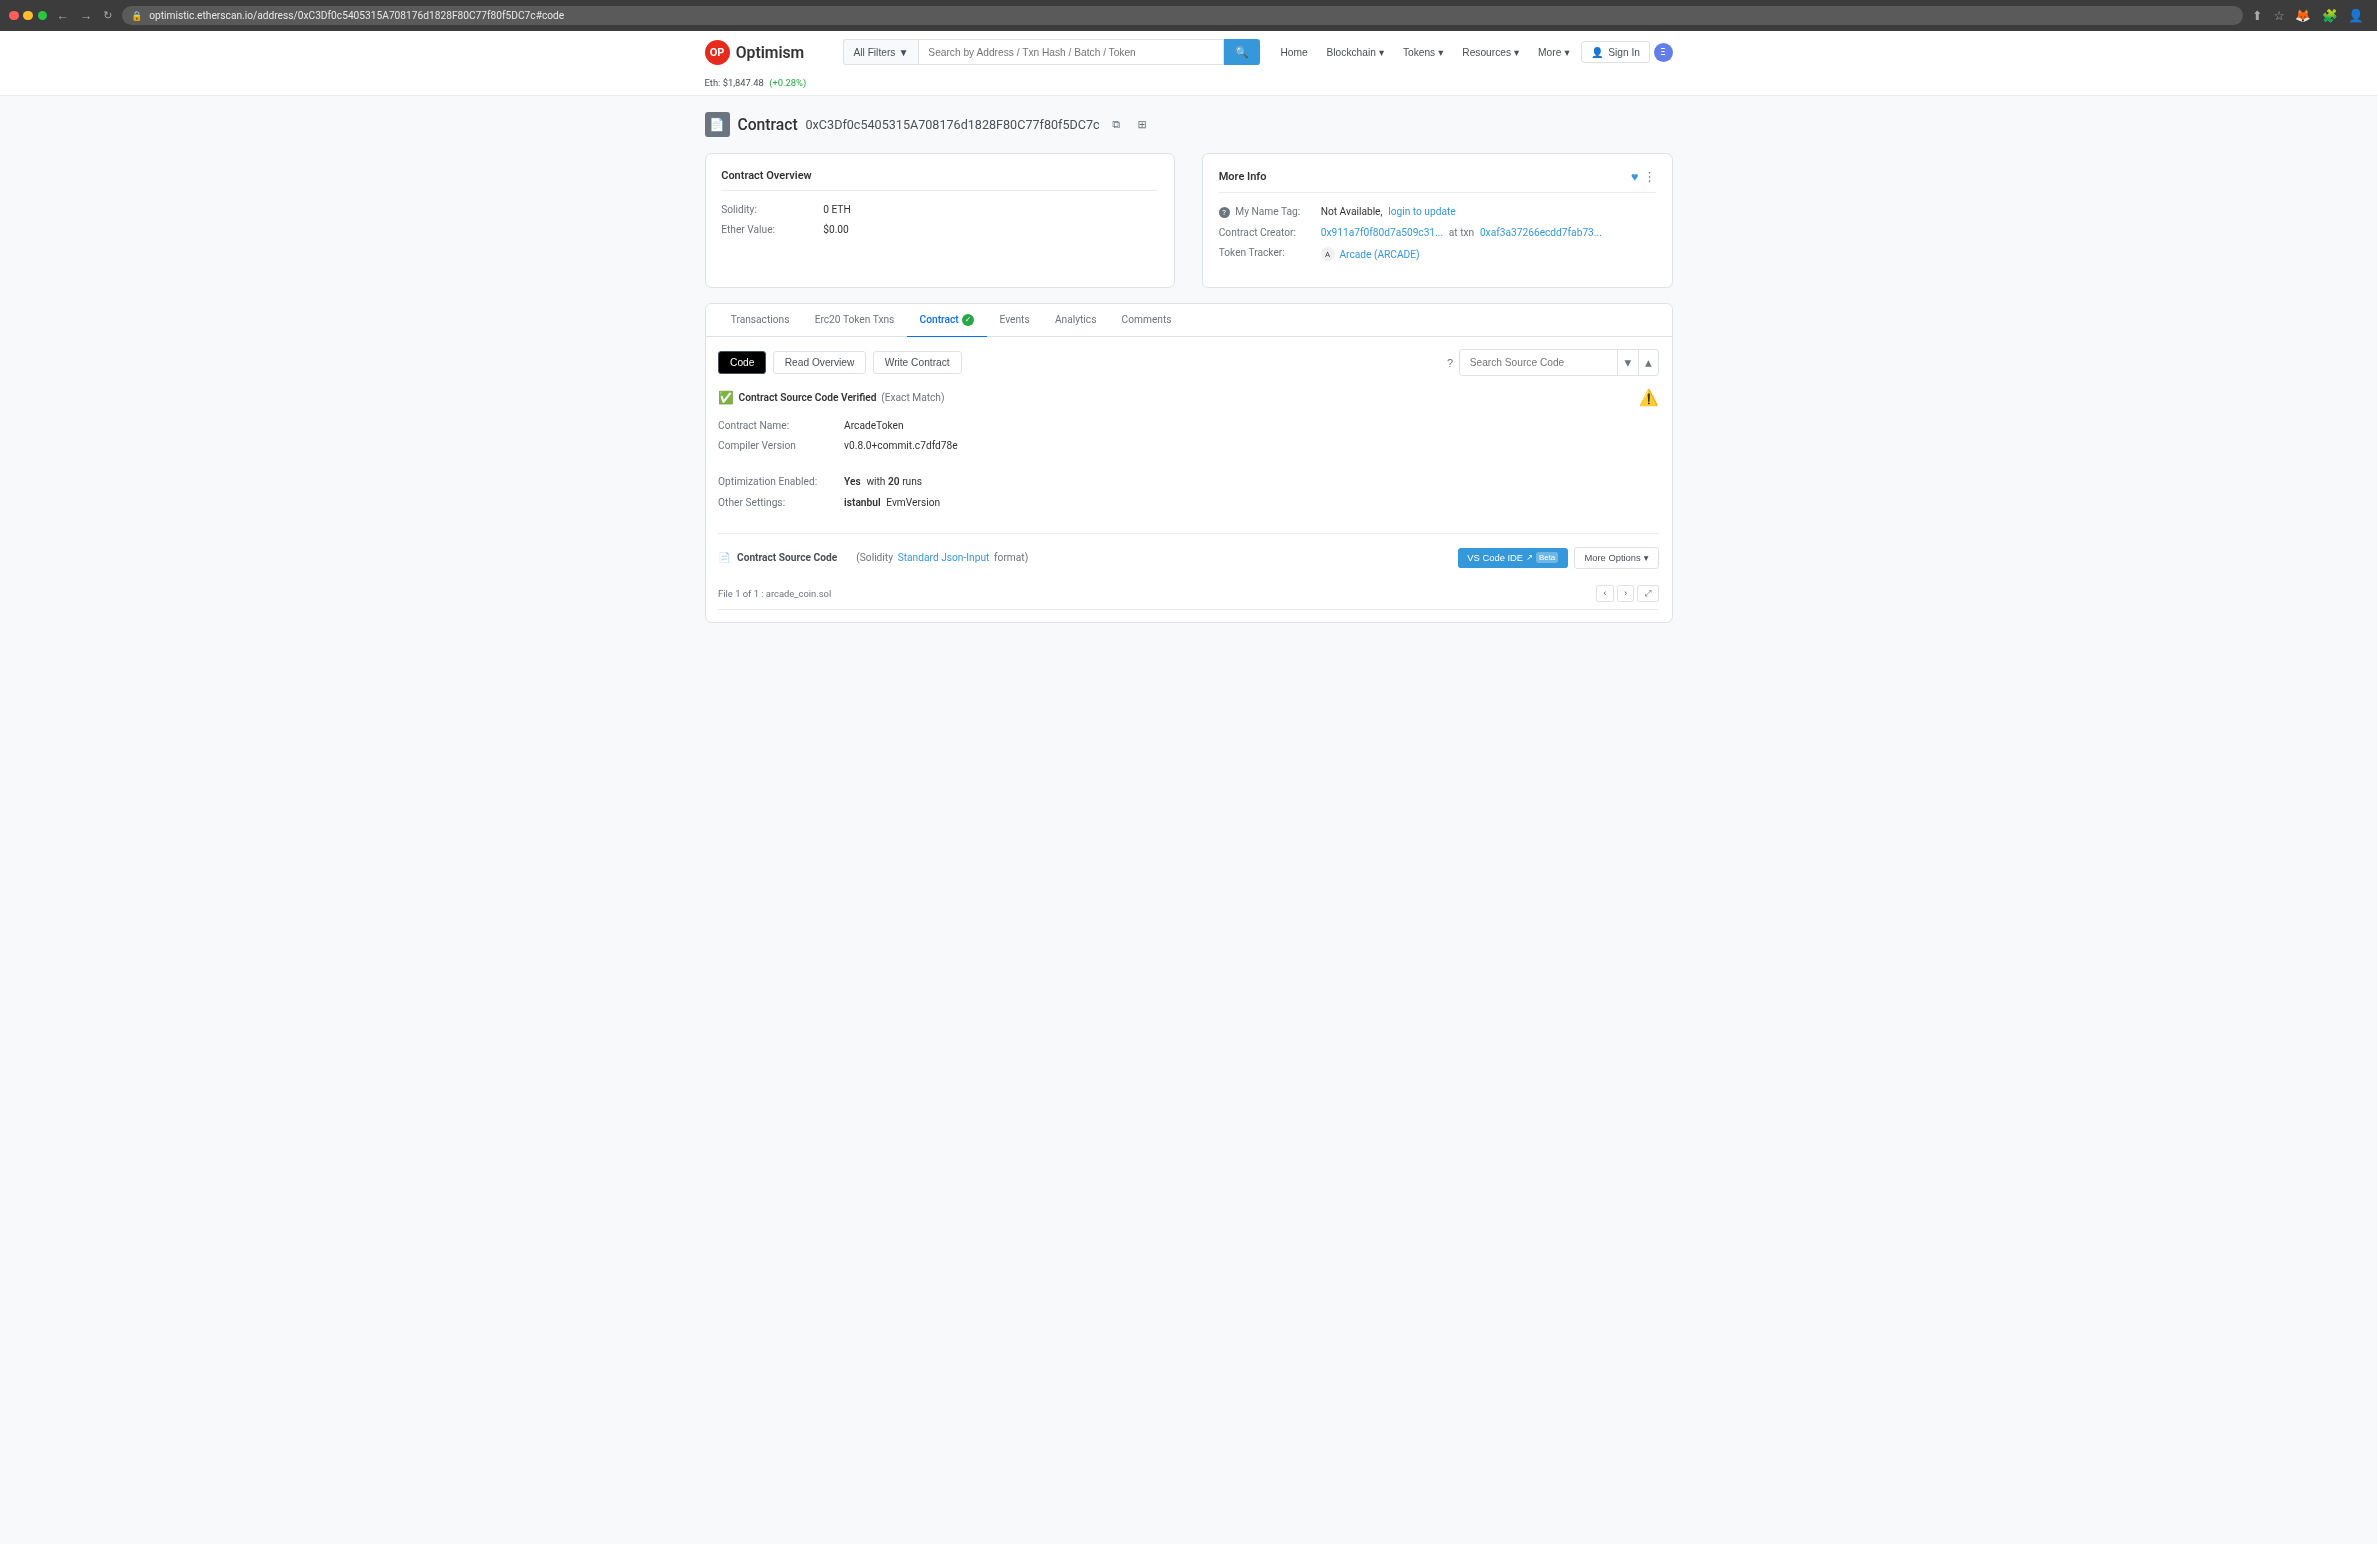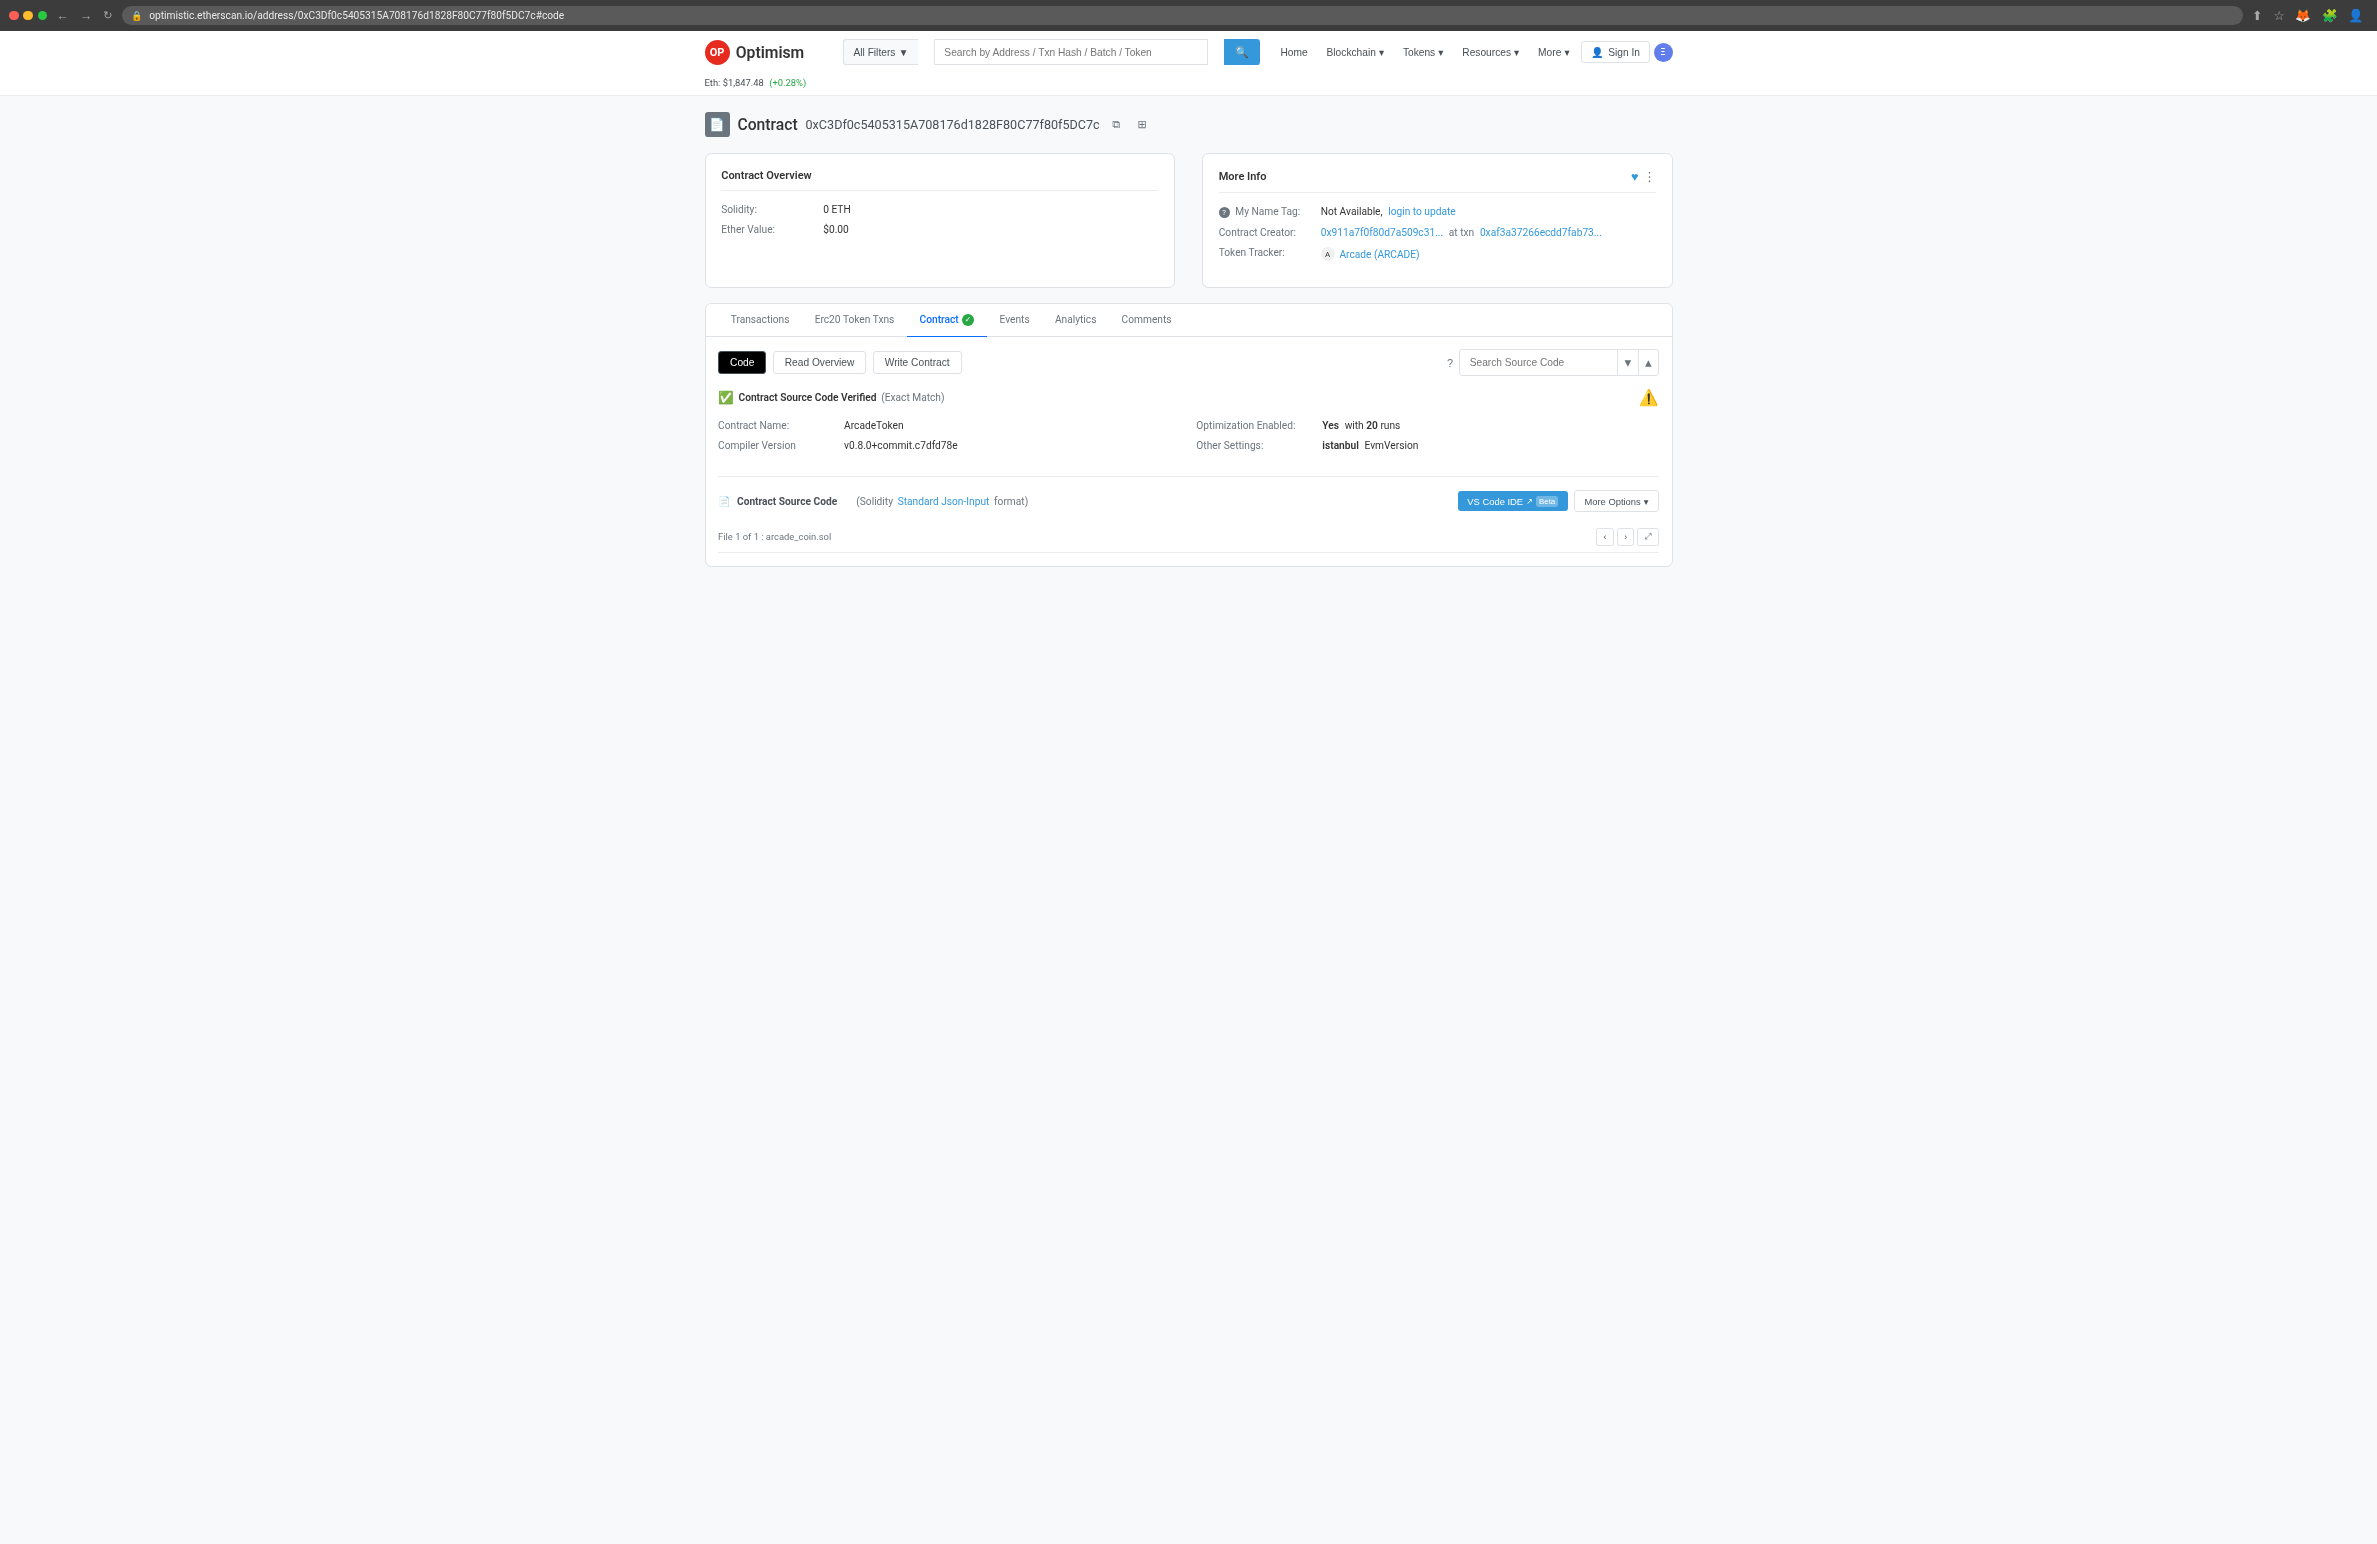--- a/index.html
+++ b/index.html
@@ -17,21 +17,21 @@
     .nav-arrow:disabled { color: #666; }
     .refresh-btn { background: none; border: none; color: #aaa; font-size: 11px; cursor: pointer; padding: 1.6px 3.1px; }
     .url-bar { flex: 1; background: #5a5a5a; border-radius: 15.7px; padding: 3.9px 9.4px; display: flex; align-items: center; gap: 6.3px; }
     .url-lock { color: #aaa; font-size: 9.4px; }
     .url-text { color: #e8e8e8; font-size: 10.2px; flex: 1; }
     .browser-actions { display: flex; gap: 4.7px; align-items: center; }
     .browser-action-btn { background: none; border: none; color: #aaa; font-size: 12.6px; cursor: pointer; padding: 1.6px 3.1px; }
     .logo-area { display: flex; align-items: center; gap: 6.3px; min-width: 126px; }
     .logo-circle { width: 25px; height: 25px; background: #e62b1e; border-radius: 50%; display: flex; align-items: center; justify-content: center; color: white; font-weight: bold; font-size: 11px; }
     .logo-text { font-size: 15.7px; font-weight: 600; color: #333; }
-    .search-area { flex: 1; display: flex; align-items: center; gap: 16px; max-width: 472px; margin: 0 auto; }
+    .search-area { flex: 1; display: flex; align-items: center; gap: 0; max-width: 472px; margin: 0 auto; }
     .filter-btn { display: flex; align-items: center; gap: 3.1px; background: #f8f9fa; border: 0.8px solid #dee2e6; border-right: none; border-radius: 3.1px 0 0 3.1px; padding: 6.3px 9.4px; font-size: 10.2px; cursor: pointer; color: #495057; white-space: nowrap; }
     .search-input { flex: 1; border: 0.8px solid #dee2e6; padding: 6.3px 9.4px; font-size: 10.2px; color: #6c757d; outline: none; }
     .search-btn { background: #3498db; border: none; border-radius: 0 3.1px 3.1px 0; padding: 6.3px 11px; cursor: pointer; color: white; font-size: 11px; }
     .nav-links { display: flex; align-items: center; gap: 3.1px; margin-left: auto; }
     .nav-link { background: none; border: none; padding: 4.7px 7.9px; font-size: 10.2px; color: #495057; cursor: pointer; display: flex; align-items: center; gap: 3.1px; }
     .signin-btn { background: none; border: 0.8px solid #dee2e6; border-radius: 3.1px; padding: 4.7px 9.4px; font-size: 10.2px; color: #495057; cursor: pointer; display: flex; align-items: center; gap: 4.7px; }
     .eth-icon { width: 19px; height: 19px; background: #627eea; border-radius: 50%; display: flex; align-items: center; justify-content: center; color: white; font-size: 8.6px; font-weight: bold; }
     .eth-price { font-size: 9.4px; color: #495057; }
     .eth-price-up { color: #28a745; }
 
@@ -82,21 +82,21 @@
 
     
     .verified-row { display: flex; align-items: center; gap: 6.3px; margin-bottom: 12.6px; }
     .verified-badge { display: flex; align-items: center; gap: 4.7px; font-size: 10.2px; }
     .verified-icon { color: #28a745; font-size: 12.6px; }
     .verified-text { font-weight: 600; color: #333; }
     .exact-match { color: #6c757d; font-size: 10.2px; }
     .warning-icon { margin-left: auto; color: #ffc107; font-size: 15.7px; }
 
     
-    .contract-details { display: grid; grid-template-columns: 1fr 1fr; gap: 15.7px; margin-bottom: 15.7px; }
+    .contract-details { display: grid; grid-template-columns: 1fr; gap: 15.7px; margin-bottom: 15.7px; }
     .detail-row { display: flex; margin-bottom: 9.4px; align-items: baseline; }
     .detail-label { width: 126px; color: #6c757d; font-size: 10.2px; flex-shrink: 0; }
     .detail-value { color: #333; font-size: 10.2px; }
     .detail-value strong { font-weight: 600; }
 
     
     .source-code-section { border-top: 0.8px solid #e9ecef; padding-top: 12.6px; }
     .source-code-header { display: flex; align-items: center; justify-content: space-between; margin-bottom: 9.4px; }
     .source-code-title { font-size: 10.2px; color: #495057; display: flex; align-items: center; gap: 3.1px; }
     .source-code-icon { color: #6c757d; margin-right: 3.1px; }

